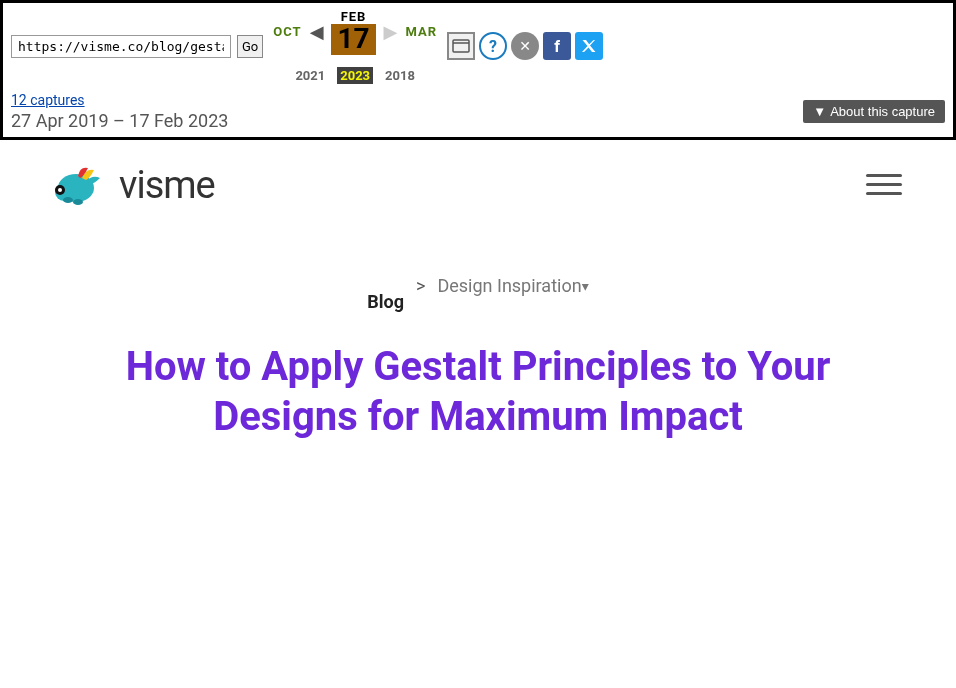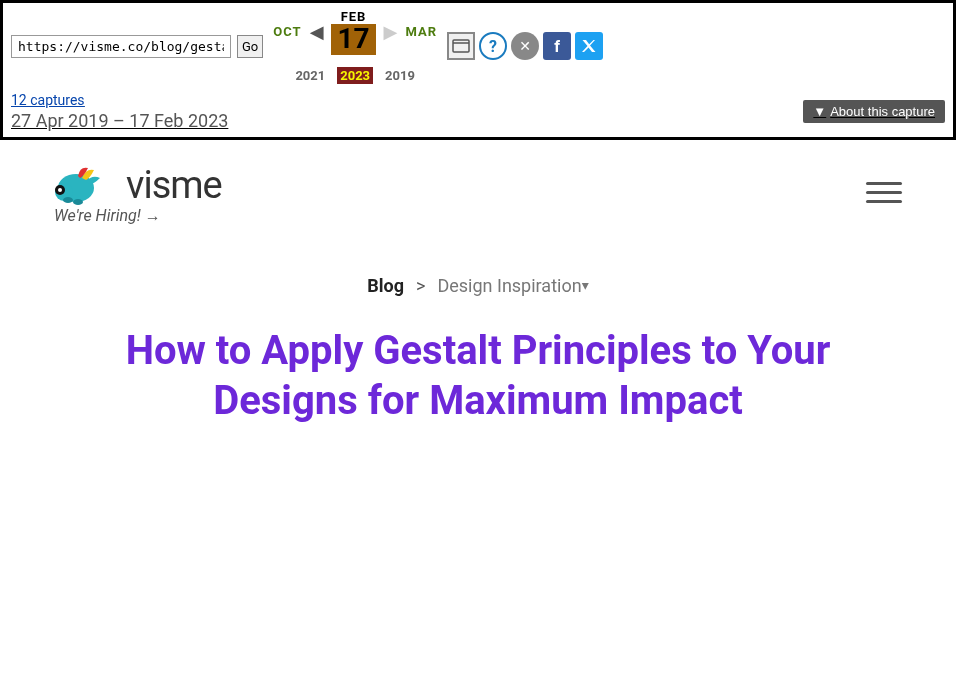--- a/index.html
+++ b/index.html
@@ -70,21 +70,21 @@
     }
 
     .year-label {
       font-size: 13px;
       color: #666;
       font-weight: bold;
     }
 
     .year-label.active-year {
       color: #f5f500;
-      background: #7f1d1d;
+      background: #404040;
       padding: 1px 3px;
     }
 
     .nav-arrow {
       font-size: 18px;
       color: #555;
       cursor: pointer;
       user-select: none;
     }
 
@@ -198,21 +198,21 @@
     }
 
     .logo-area {
       display: flex;
       flex-direction: column;
     }
 
     .logo-row {
       display: flex;
       align-items: center;
-      gap: 26px;
+      gap: 19px;
     }
 
     
     .logo-svg-container {
       width: 50px;
       height: 50px;
     }
 
     .logo-text {
       font-size: 38px;
@@ -250,20 +250,21 @@
       align-items: center;
       justify-content: center;
       padding: 30px 0 20px 0;
       gap: 12px;
       font-size: 18px;
     }
 
     .breadcrumb-blog {
       font-weight: bold;
       color: #222;
+      margin-top: 31px;
     }
 
     .breadcrumb-chevron {
       color: #555;
       font-size: 18px;
     }
 
     .breadcrumb-category {
       color: #777;
       display: flex;
@@ -321,21 +322,21 @@
         <div style="display:flex;flex-direction:column;align-items:center;">
           <span class="month-label active">FEB</span>
           <div class="day-box">17</div>
         </div>
         <span class="nav-arrow disabled">▶</span>
         <span class="month-label">MAR</span>
       </div>
       <div class="years-row">
         <span class="year-label">2021</span>
         <span class="year-label active-year">2023</span>
-        <span class="year-label">2019</span>
+        <span class="year-label">2018</span>
       </div>
     </div>
   </div>
 
   <div class="toolbar-right">
     <div class="tb-icon window-icon">
       <svg width="18" height="14" viewBox="0 0 18 14" fill="none" xmlns="http://www.w3.org/2000/svg">
         <rect x="1" y="1" width="16" height="12" rx="1" stroke="#555" stroke-width="1.5" fill="none"></rect>
         <line x1="1" y1="4" x2="17" y2="4" stroke="#555" stroke-width="1.5"></line>
       </svg>
@@ -343,21 +344,21 @@
     <div class="tb-icon question-icon">?</div>
     <div class="tb-icon close-icon">✕</div>
     <div class="fb-icon">f</div>
     <div class="tw-icon">
       <svg width="16" height="14" viewBox="0 0 16 14" fill="white" xmlns="http://www.w3.org/2000/svg">
         <path d="M14.0 1L9 6.5L14.5 13H11L7.5 8.5L3 13H1L6.5 7L1.5 1H5L8.2 5.2L12.5 1H14Z" fill="white"></path>
       </svg>
     </div>
   </div>
 
-  <div style="width:100%;display:flex;align-items:center;gap:16px;margin-top:2px;text-decoration:underline;">
+  <div style="width:100%;display:flex;align-items:center;gap:16px;margin-top:2px;">
     <div style="display:flex;flex-direction:column;">
       <a class="captures-link">12 captures</a>
       <div class="captures-date">27 Apr 2019 – 17 Feb 2023</div>
     </div>
     <div style="margin-left:auto;display:flex;align-items:center;">
       <button class="about-capture-btn">
         <span>▼</span>
         <span>About this capture</span>
       </button>
     </div>
@@ -383,21 +384,20 @@
           <path d="M28 16 Q30 6 38 8 Q34 16 30 18Z" fill="#e03030"></path>
 
           <path d="M36 22 Q42 14 50 18 Q44 24 40 24Z" fill="#2ab4c0"></path>
 
           <ellipse cx="18" cy="40" rx="5" ry="3" fill="#1a8a98"></ellipse>
           <ellipse cx="28" cy="42" rx="5" ry="3" fill="#1a8a98"></ellipse>
         </svg>
       </div>
       <span class="logo-text">visme</span>
     </div>
-    <div class="hiring-text">We're Hiring! →</div>
   </div>
 
   <div class="hamburger-menu">
     <div class="hamburger-line"></div>
     <div class="hamburger-line"></div>
     <div class="hamburger-line"></div>
   </div>
 </div>
 
 <div class="breadcrumb-area">

